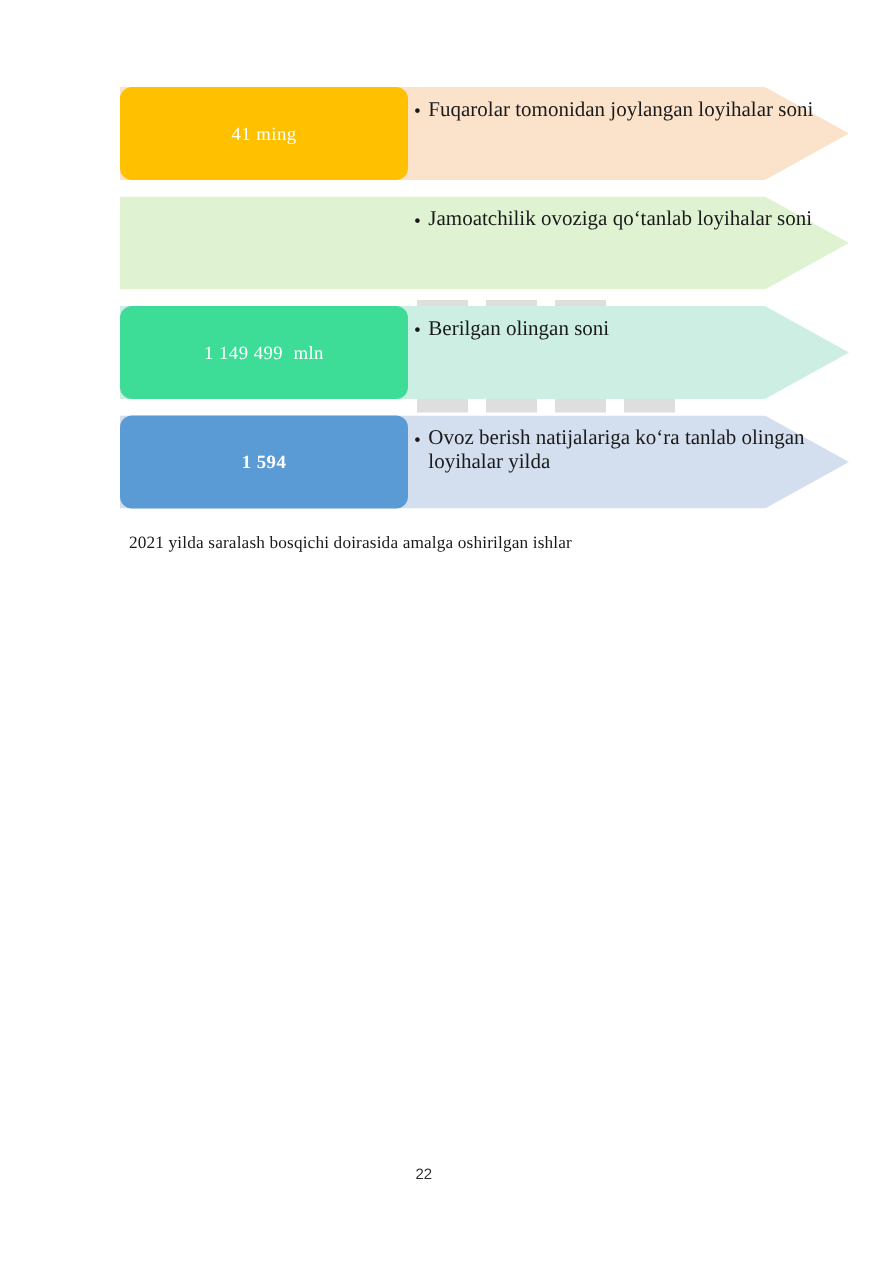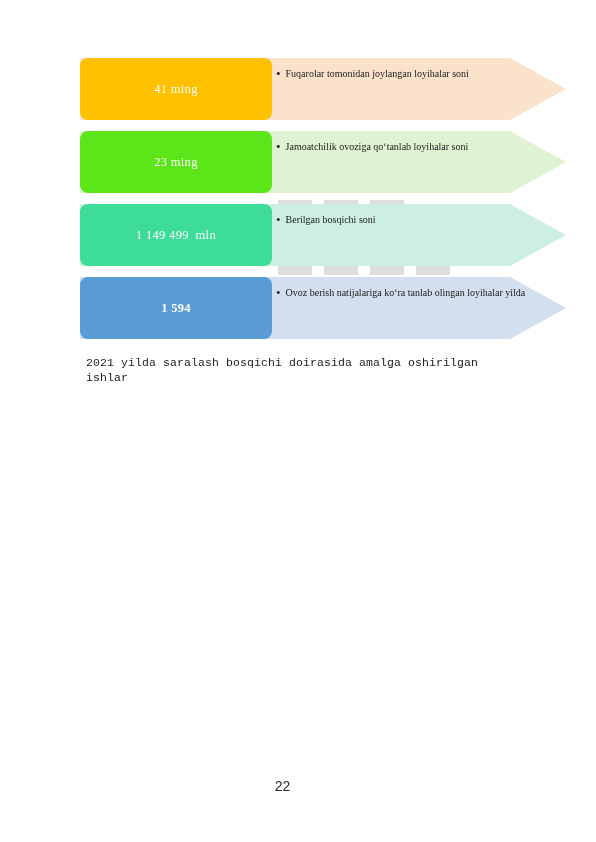--- a/index.html
+++ b/index.html
@@ -100,21 +100,21 @@
   }
 
   .bullet {
     font-size: 13px;
     line-height: 16px;
     color: #1a1a1a;
     flex: 0 0 auto;
   }
 
   .desc-text {
-    font-size: 10px;
+    font-size: 14px;
     line-height: 16px;
     color: #1a1a1a;
   }
 
   
   .gblock {
     position: absolute;
     background: #dedede;
     z-index: 1;
   }
@@ -122,31 +122,30 @@
   
   #caption {
     position: absolute;
     left: 86px;
     top: 355px;
     width: 420px;
     font-size: 11.5px;
     line-height: 15px;
     color: #1a1a1a;
     letter-spacing: 0.1px;
-    font-family: Liberation Mono, monospace;
   }
 
   
   #page-number {
     position: absolute;
     left: 0;
     top: 778px;
     width: 565px;
     text-align: center;
-    font-size: 14px;
+    font-size: 10px;
     color: #2b2b2b;
     font-family: "Liberation Sans", sans-serif;
   }
 </style>
 </head>
 <body>
 
 <div id="page">
 
   <div id="diagram">
@@ -170,42 +169,39 @@
           <span class="bullet">•</span>
           <span class="desc-text">Fuqarolar tomonidan  joylangan loyihalar soni</span>
         </div>
       </div>
     </div>
 
     <div class="row" style="top:131px; height:62px;">
       <svg class="arrow-svg" viewBox="0 0 486 62" preserveAspectRatio="none">
         <polygon points="0,0 430,0 486,31 430,62 0,62" style="fill:#DFF3D3"></polygon>
       </svg>
-      <div class="tile" style="background:#5CE61A;">
-        <span class="tile-value">23 ming</span>
-      </div>
       <div class="desc">
         <div class="desc-inner">
           <span class="bullet">•</span>
           <span class="desc-text">Jamoatchilik ovoziga qo‘tanlab loyihalar soni</span>
         </div>
       </div>
     </div>
 
     <div class="row" style="top:204px; height:62px; z-index:2;">
       <svg class="arrow-svg" viewBox="0 0 486 62" preserveAspectRatio="none">
         <polygon points="0,0 430,0 486,31 430,62 0,62" style="fill:#CDEEE2"></polygon>
       </svg>
       <div class="tile" style="background:#3DDC97;">
         <span class="tile-value">1 149 499  mln</span>
       </div>
       <div class="desc">
         <div class="desc-inner">
           <span class="bullet">•</span>
-          <span class="desc-text">Berilgan bosqichi soni</span>
+          <span class="desc-text">Berilgan olingan soni</span>
         </div>
       </div>
     </div>
 
     <div class="row" style="top:277px; height:62px; z-index:2;">
       <svg class="arrow-svg" viewBox="0 0 486 62" preserveAspectRatio="none">
         <polygon points="0,0 430,0 486,31 430,62 0,62" style="fill:#D3DEEF"></polygon>
       </svg>
       <div class="tile" style="background:#5B9BD5;font-weight:bold;">
         <span class="tile-value">1 594</span>

